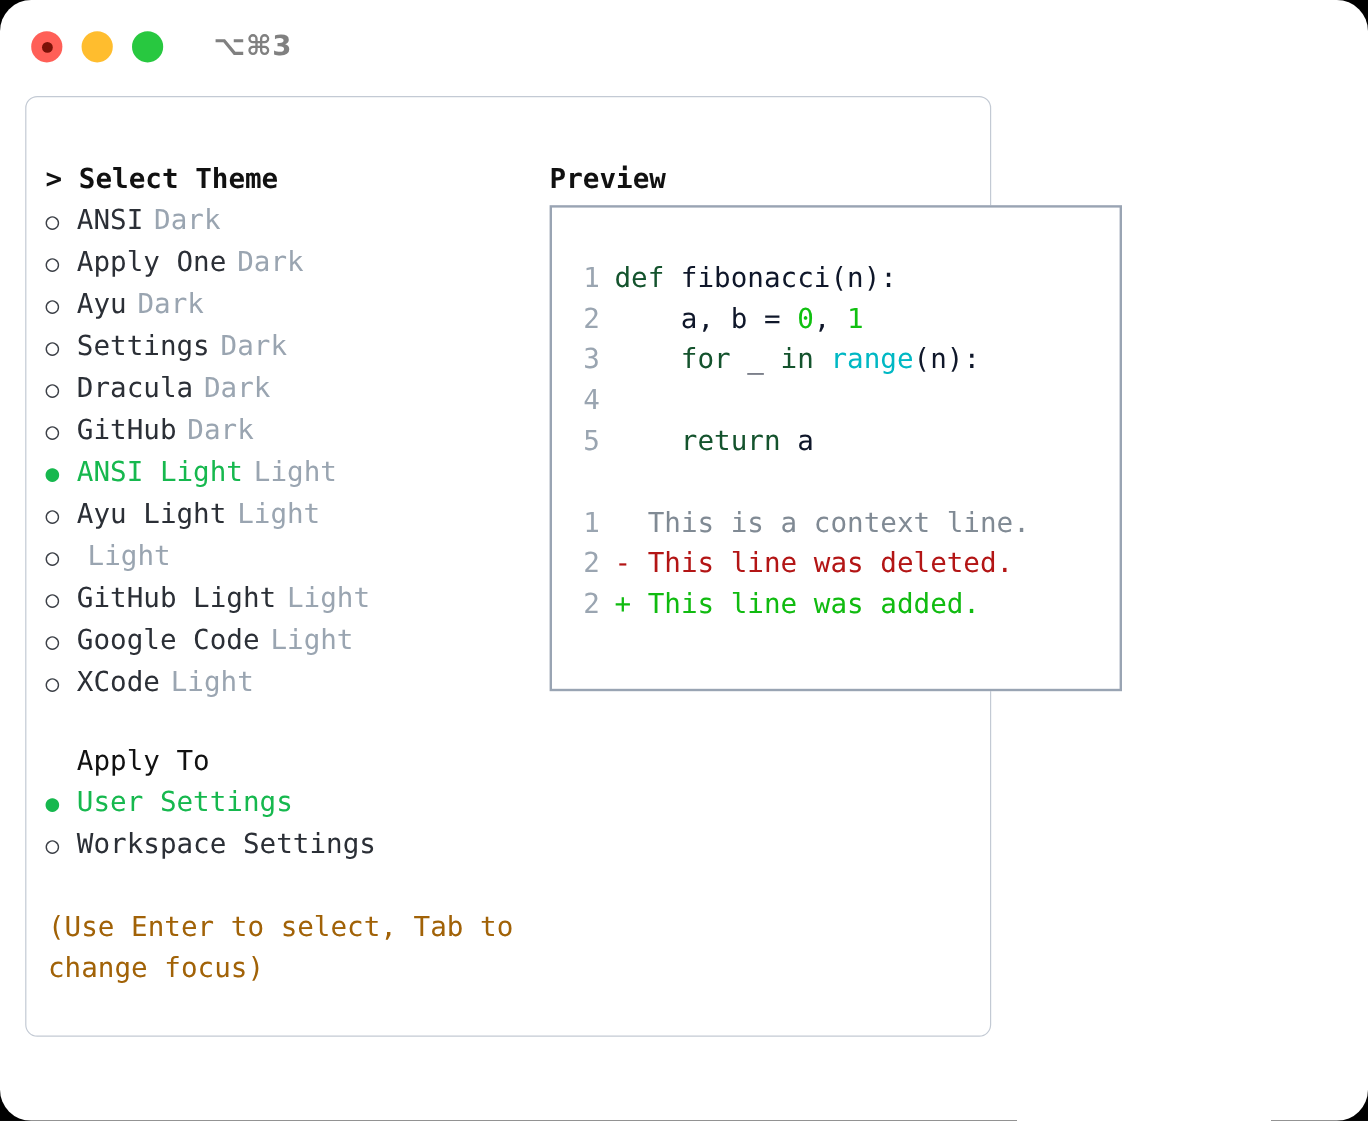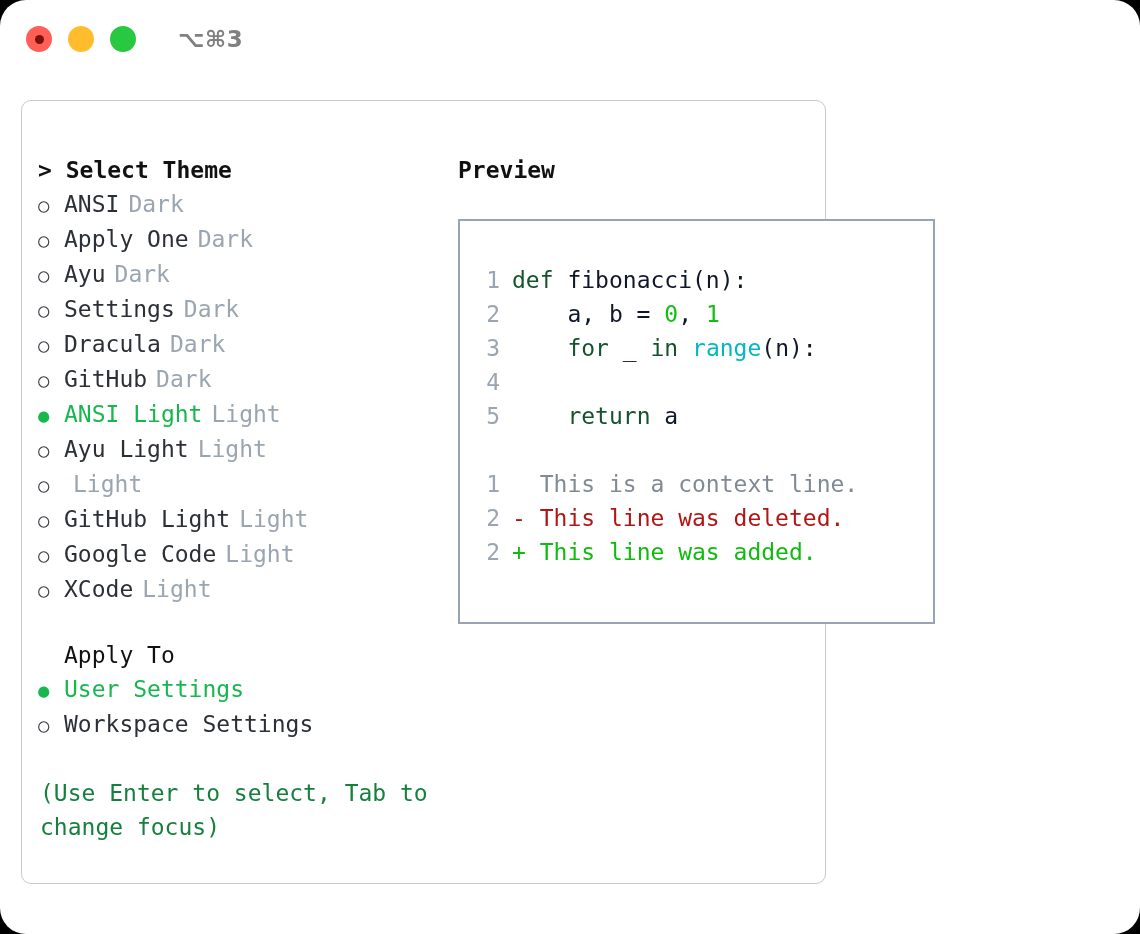--- a/index.html
+++ b/index.html
@@ -62,21 +62,21 @@
     font-size: 23px;
     font-weight: bold;
     letter-spacing: 0.5px;
     font-family: "DejaVu Sans", "Liberation Sans", sans-serif;
   }
 
   
   .main-panel {
     position: absolute;
     left: 21px;
-    top: 100px;
+    top: 80px;
     width: 805px;
     height: 784px;
     border: 1.5px solid #c3cad4;
     border-radius: 10px;
     box-sizing: border-box;
     background: #ffffff;
   }
 
   .panel-inner {
     position: absolute;
@@ -124,40 +124,40 @@
   .apply-heading {
     font-size: 23px;
     color: #111111;
     line-height: 34px;
     padding-left: 26px;
     white-space: pre;
   }
 
   .hint {
     margin-top: 34px;
-    color: #15803d;
+    color: #a16207;
     font-size: 23px;
     line-height: 34px;
     width: 410px;
     white-space: pre-wrap;
     padding-left: 2px;
   }
 
   
   .right-col {
     flex: 1;
     padding: 52px 0 0 8px;
     box-sizing: border-box;
   }
   .preview-title {
     font-size: 23px;
     font-weight: bold;
     color: #111111;
     line-height: 34px;
-    margin-bottom: 32px;
+    margin-bottom: 4px;
   }
 
   .code-box {
     width: 477px;
     height: 405px;
     border: 2px solid #99a4b3;
     box-sizing: border-box;
     background: #ffffff;
     padding: 42px 0 0 14px;
   }

